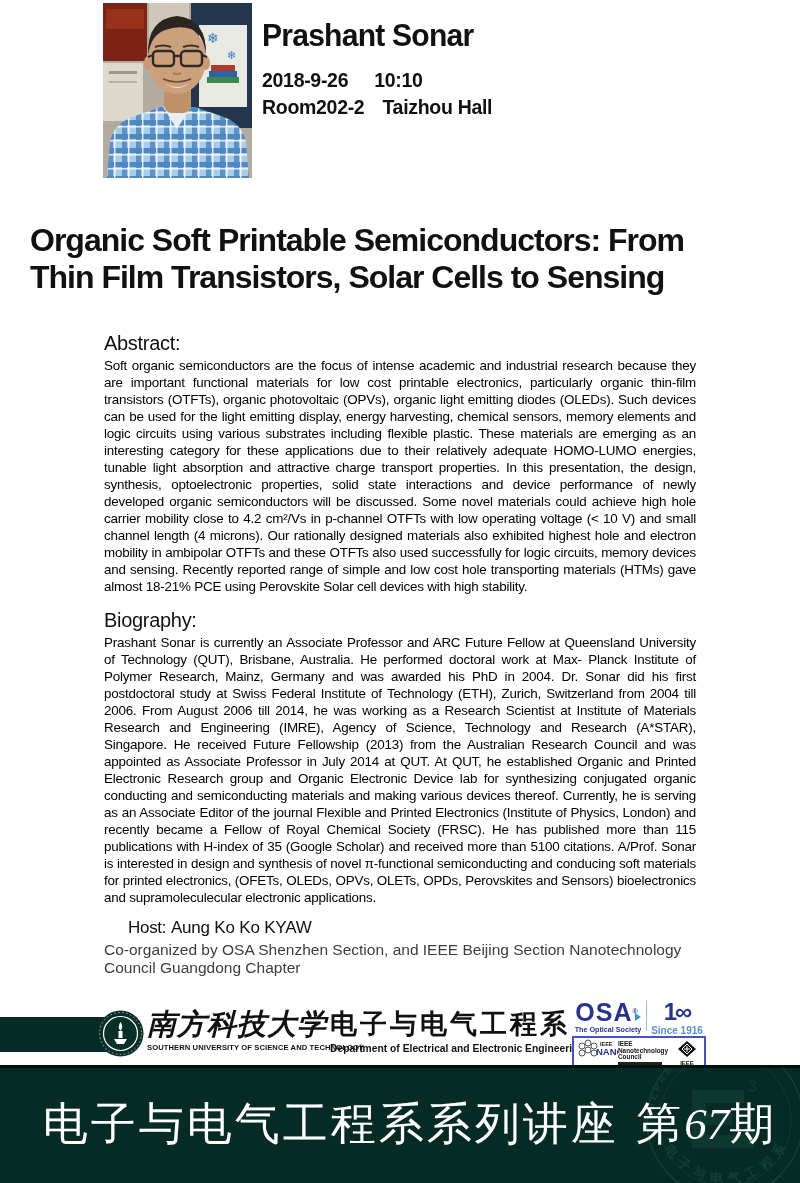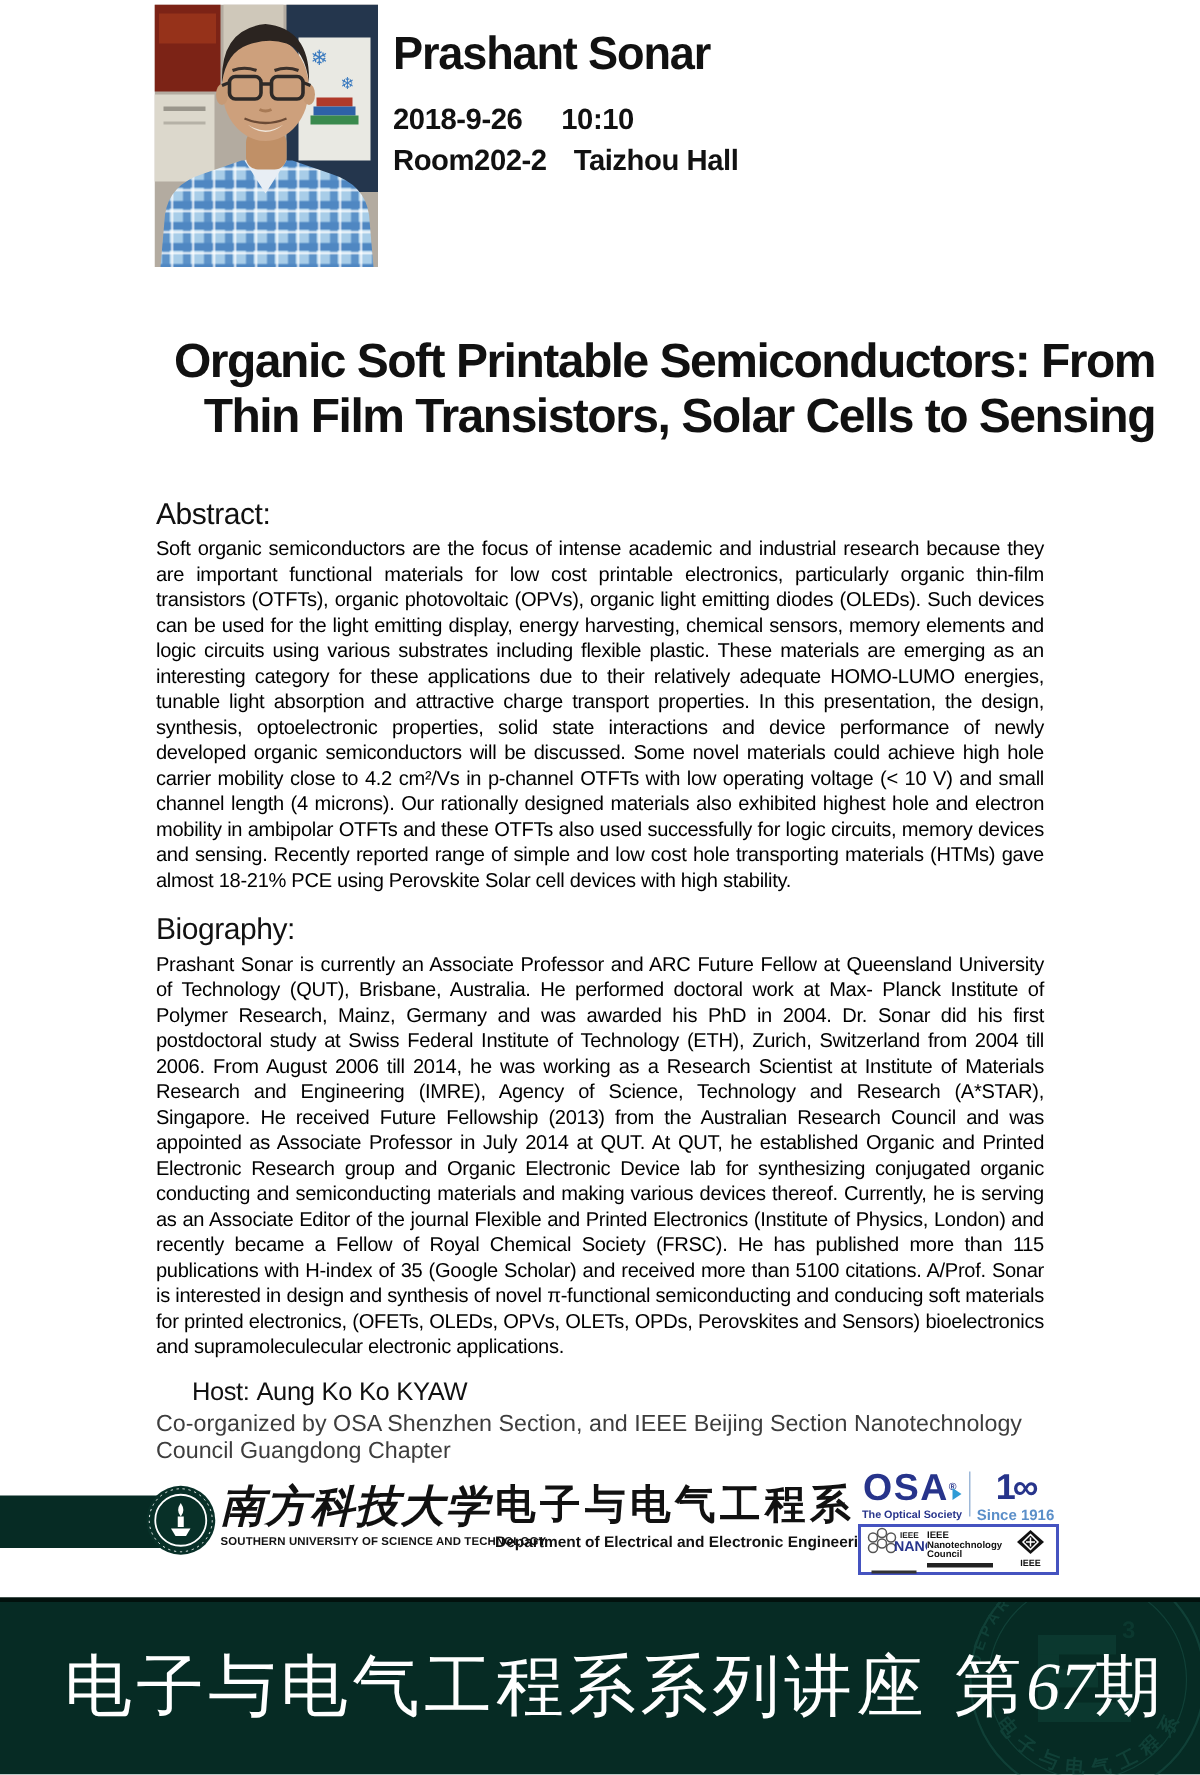--- a/index.html
+++ b/index.html
@@ -12,33 +12,33 @@
   .photo{position:absolute;left:103px;top:3px;width:149px;height:175px;display:block;}
   .head-text{position:absolute;left:262px;top:18px;}
   .speaker-name{font-size:31px;font-weight:bold;letter-spacing:-0.8px;margin:0;
     transform:scaleX(0.97);transform-origin:left;}
   .affil{font-family:"Liberation Serif",serif;font-size:16.5px;line-height:21px;margin:13px 0 0 0;color:#1c1c1c;}
   .when{margin-top:15px;font-size:19.5px;font-weight:bold;letter-spacing:-0.3px;}
   .when .gap{display:inline-block;width:26px;}
   .where{margin-top:4px;font-size:19.5px;font-weight:bold;letter-spacing:-0.3px;}
   .where .gap{display:inline-block;width:18px;}
   
-  .talk-title{margin:14px 30px 0 30px;text-align:right;font-size:32px;line-height:37px;
+  .talk-title{margin:14px 30px 0 30px;text-align:left;font-size:32px;line-height:37px;
     font-weight:bold;letter-spacing:-1px;}
   
   .col{width:592px;margin-left:104px;}
   .sec-head{font-size:20px;font-weight:normal;margin:36px 0 2px 0;letter-spacing:-0.3px;}
   .sec-head.bio{margin-top:14px;}
   .body-text{font-size:13.4px;line-height:17px;letter-spacing:-0.2px;text-align:justify;margin:0;color:#000;}
   .host-line{margin-top:12px;font-size:17px;}
   .host-label{font-weight:normal;letter-spacing:-0.3px;margin-left:24px;}
   .host-name{font-weight:normal;letter-spacing:-0.2px;}
   .coorg{margin:3px 0 0 0;font-size:15.5px;line-height:18px;color:#3d3d3d;width:592px;}
   
-  .logos{position:absolute;left:0;top:980px;width:636px;height:80px;}
+  .logos{position:absolute;left:0;top:1000px;width:636px;height:80px;}
   .green-bar{position:absolute;left:0;top:17px;width:133px;height:35px;background:#062b24;}
   .sustech-seal{position:absolute;left:97px;top:10px;width:47px;height:47px;}
   .sustech-text{position:absolute;left:147px;top:8px;width:176px;text-align:center;}
   .sustech-cn{font-size:29px;font-weight:bold;font-style:italic;letter-spacing:1px;line-height:32px;
     font-family:"DejaVu Sans",sans-serif;white-space:nowrap;}
   .sustech-en{font-size:7.6px;font-weight:bold;letter-spacing:0.1px;margin-top:3px;white-space:nowrap;}
   .dept-text{position:absolute;left:330px;top:9px;width:228px;text-align:center;}
   .dept-cn{font-size:27px;font-weight:bold;letter-spacing:3px;line-height:30px;
     font-family:"DejaVu Sans",sans-serif;white-space:nowrap;}
   .dept-en{font-size:10.3px;font-weight:bold;margin-top:4px;white-space:nowrap;}

